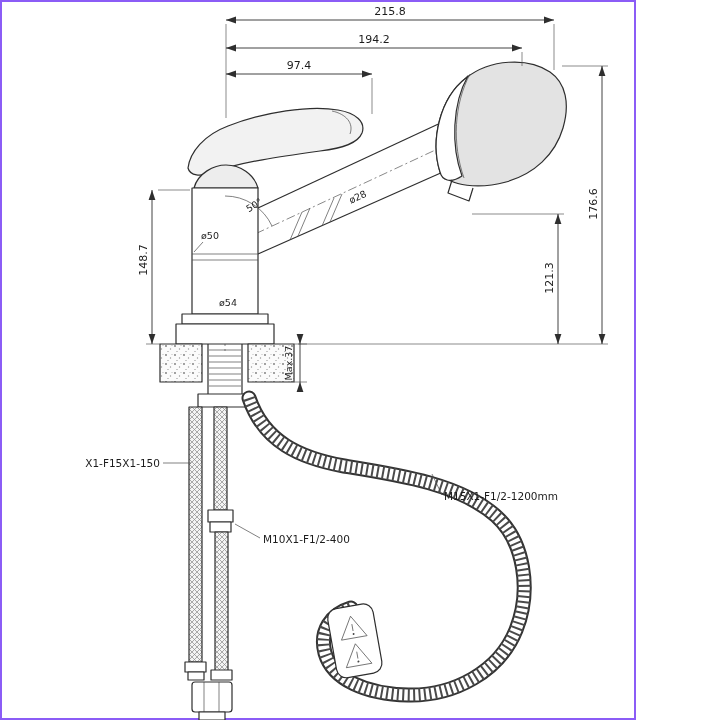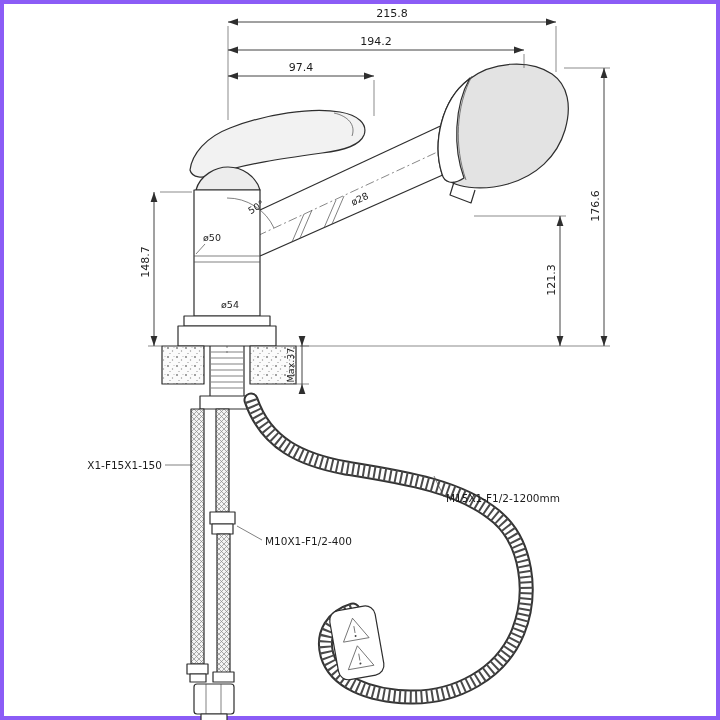--- a/index.html
+++ b/index.html
@@ -1,16 +1,16 @@
 <!DOCTYPE html>
 <html><head>
 <meta charset="utf-8">
 <style>
   html,body{margin:0;padding:0;background:#fff;}
-  .canvas{width:720px;height:720px;background:#ffffff;border:4px solid #8b5cf6;box-sizing:border-box;position:relative;text-decoration:underline;}
+  .canvas{width:636px;height:720px;background:#ffffff;border:2px solid #8b5cf6;box-sizing:border-box;position:relative;text-decoration:underline;}
   svg{display:block;}
   text{font-family:"DejaVu Sans",sans-serif;fill:#1c1c1c;}
   .dim{font-size:11px;}
   .small{font-size:9.5px;}
   .lbl{font-size:10.5px;}
   .ln{stroke:#2e2e2e;stroke-width:1.2;fill:none;stroke-linejoin:round;}
   .lnf{stroke:#2e2e2e;stroke-width:1.2;stroke-linejoin:round;}
   .thin{stroke:#4a4a4a;stroke-width:0.7;fill:none;}
   .ext{stroke:#5a5a5a;stroke-width:0.7;fill:none;}
   .dimline{stroke:#2e2e2e;stroke-width:0.9;fill:none;}

